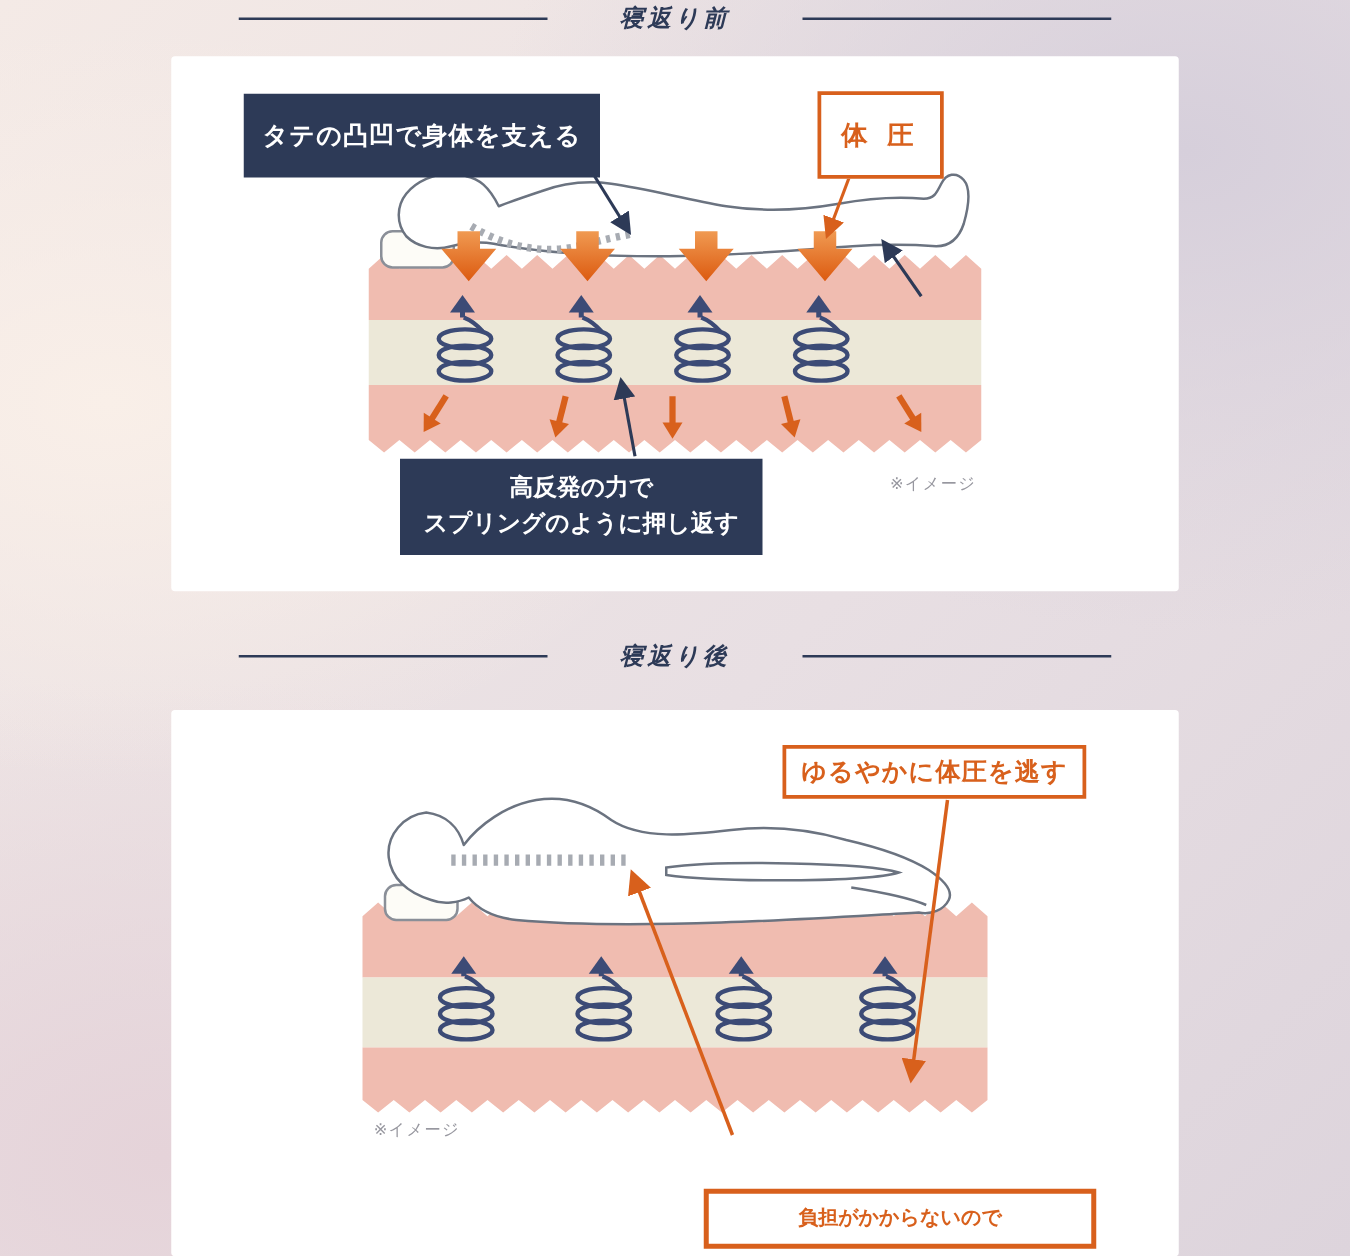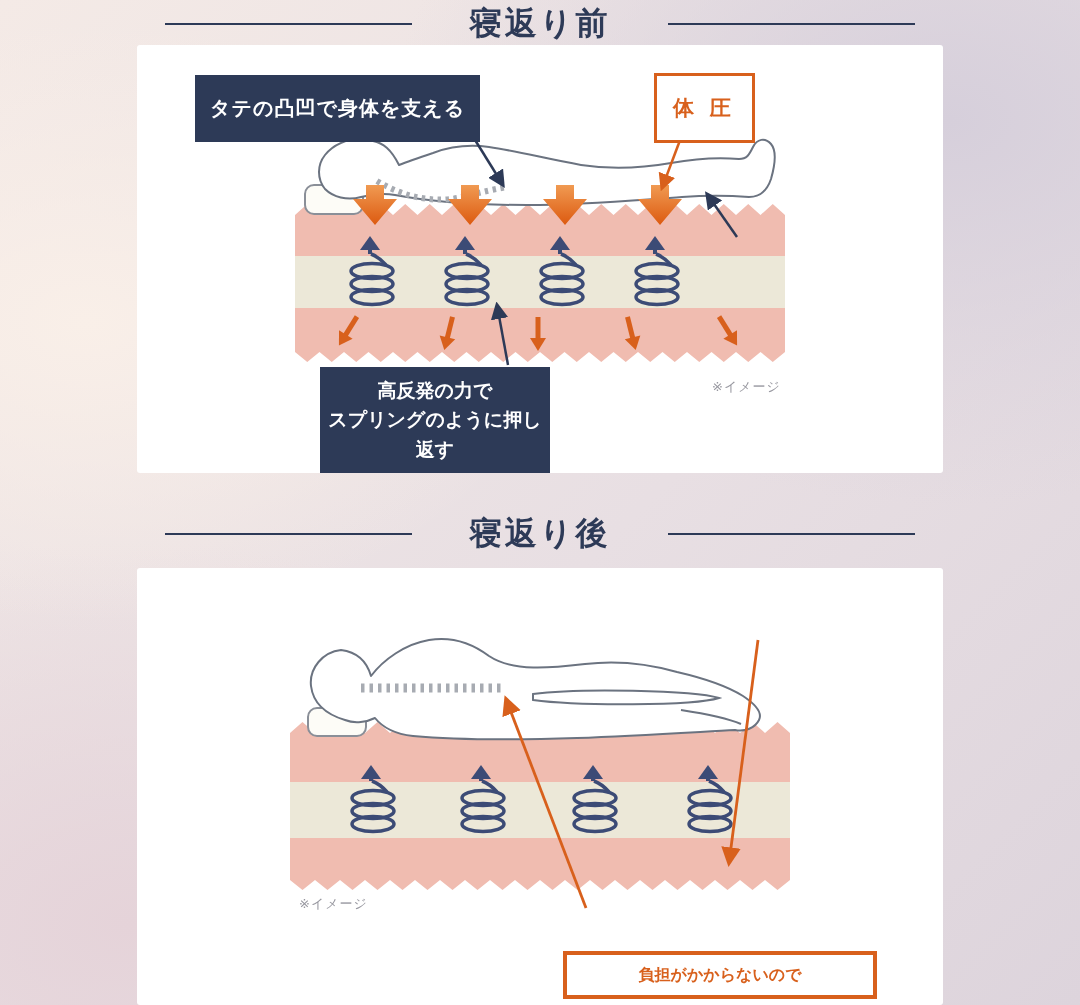--- a/index.html
+++ b/index.html
@@ -8,34 +8,34 @@
     font-family:"Liberation Sans","DejaVu Sans",sans-serif;
     position:relative;
     background:
       radial-gradient(900px 620px at 88% 12%, #d6cfdb 0%, rgba(214,207,219,0) 62%),
       radial-gradient(820px 520px at 8% 32%, #f9efe8 0%, rgba(249,239,232,0) 58%),
       radial-gradient(900px 620px at 12% 92%, #e5d3d9 0%, rgba(229,211,217,0) 62%),
       linear-gradient(135deg,#f4eae6 0%,#e8dfe3 55%,#ddd4dc 100%);
   }
   .section-title { position:absolute; left:0; width:1080px; display:flex; align-items:center; justify-content:center; gap:58px; }
   .section-title .line { width:247px; height:2px; background:var(--navy); }
-  .section-title .txt { font-size:32px; font-weight:bold; color:var(--navy); letter-spacing:3px; }
+  .section-title .txt { font-size:19px; font-weight:bold; color:var(--navy); letter-spacing:3px;font-style:italic; }
   .card { position:absolute; left:137px; width:806px; background:#fff; border-radius:3px; }
   #card1 { top:45px; height:428px; }
   #card2 { top:568px; height:437px; }
   .card svg { position:absolute; left:0; top:0; }
 
   .box-navy { position:absolute; background:var(--navy); color:#fff; font-weight:bold; }
   .box-orange { position:absolute; background:#fff; border:3px solid var(--orange); color:var(--orange); font-weight:bold; }
   .box-outline-navy { position:absolute; background:#fff; border:3px solid var(--navy); color:var(--navy); font-weight:bold; }
 
   #support-label { left:58px; top:30px; font-size:20px; padding:20px 15px; letter-spacing:1px; }
   #pressure-label { left:517px; top:28px; font-size:21px; padding:18px 16px; letter-spacing:5px; }
   #pushback-label { left:597px; top:181px; font-size:20px; padding:5px 13px; letter-spacing:1px; }
-  #spring-note { left:183px; top:322px; width:230px; font-size:19px; line-height:1.55; text-align:center; padding:9px 6px; }
+  #spring-note { left:183px; top:322px; width:290px; font-size:19px; line-height:1.55; text-align:center; padding:9px 6px; }
   .image-note { position:absolute; font-size:13px; color:#97979f; letter-spacing:1px; }
   #image-note-1 { left:575px; top:333px; }
   #image-note-2 { left:162px; top:327px; }
   #release-label { left:489px; top:28px; font-size:20px; padding:5px 12px; letter-spacing:1px; }
   #caption { position:absolute; left:162px; top:352px; font-size:19px; line-height:1.62; color:#585e66; letter-spacing:1px; }
   #burden-label { left:426px; top:344px; width:314px; font-size:16px; line-height:1.5; text-align:center; padding:8px 4px; border-width:4px;margin-top:39px; }
 </style>
 </head>
 <body>
 
@@ -208,17 +208,18 @@
 
     <defs>
       <marker id="mo2" viewBox="0 0 10 10" refX="8" refY="5" markerWidth="7" markerHeight="7" orient="auto-start-reverse">
         <path d="M0 0 L10 5 L0 10 z" fill="#d8601c"></path>
       </marker>
     </defs>
     <path d="M449 340 L369 131" stroke="#d8601c" stroke-width="2.8" fill="none" marker-end="url(#mo2)"></path>
     <path d="M621 72 L592 295" stroke="#d8601c" stroke-width="2.8" fill="none" marker-end="url(#mo2)"></path>
   </svg>
 
+  <div class="box-orange" id="release-label">ゆるやかに体圧を逃す</div>
   <div class="image-note" id="image-note-2">※イメージ</div>
   <div class="box-orange" id="burden-label">
     <div>負担がかからないので</div>
   </div>
 </div>
 
 </body></html>

